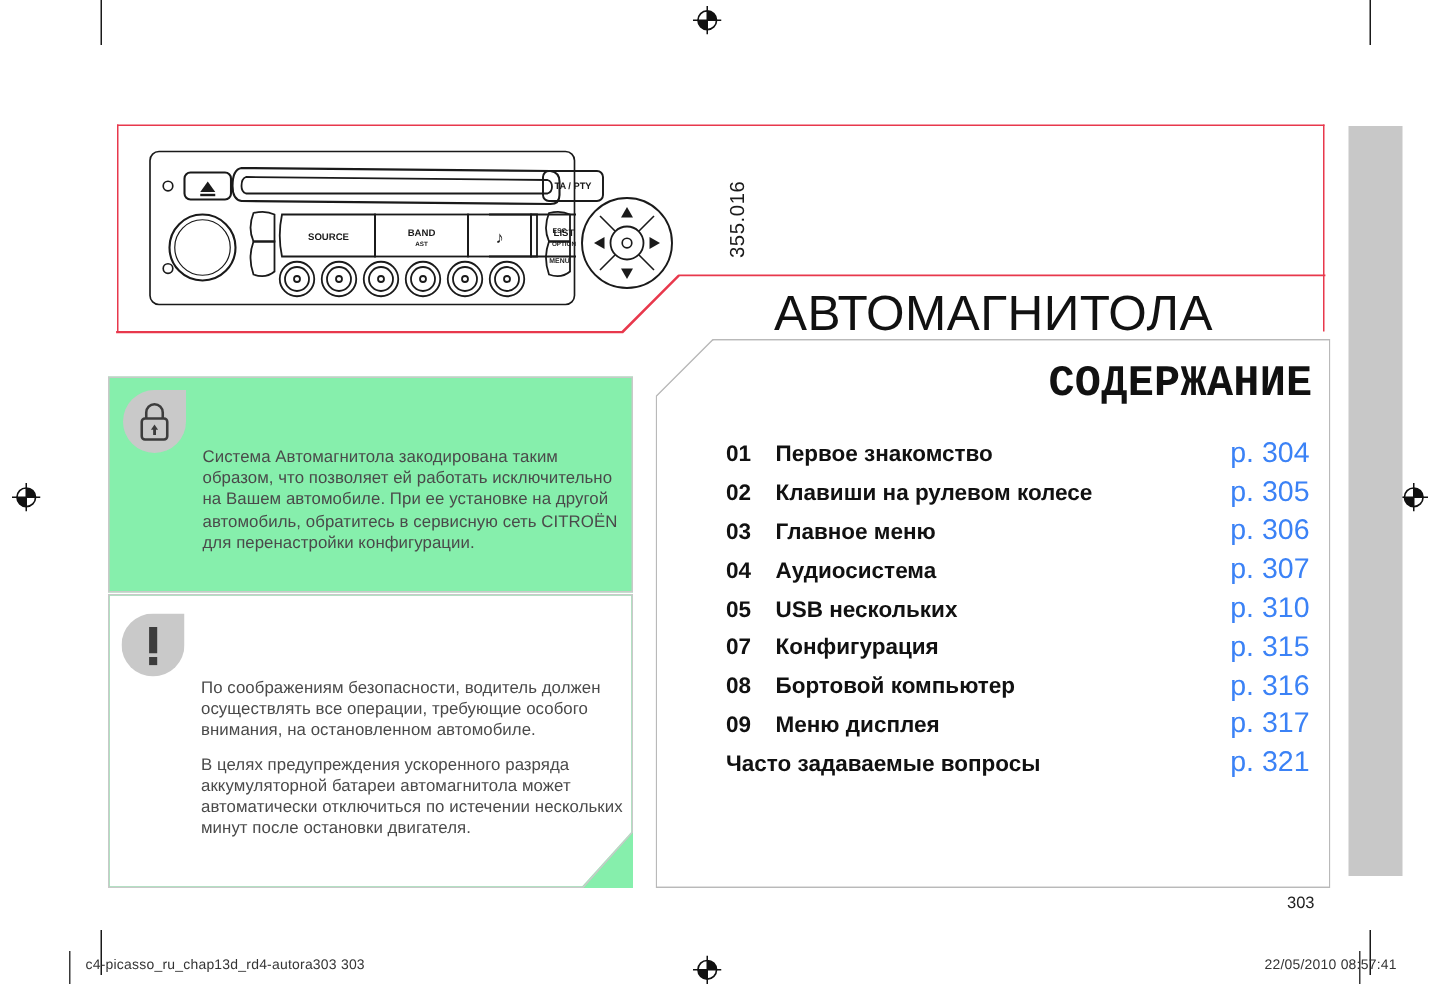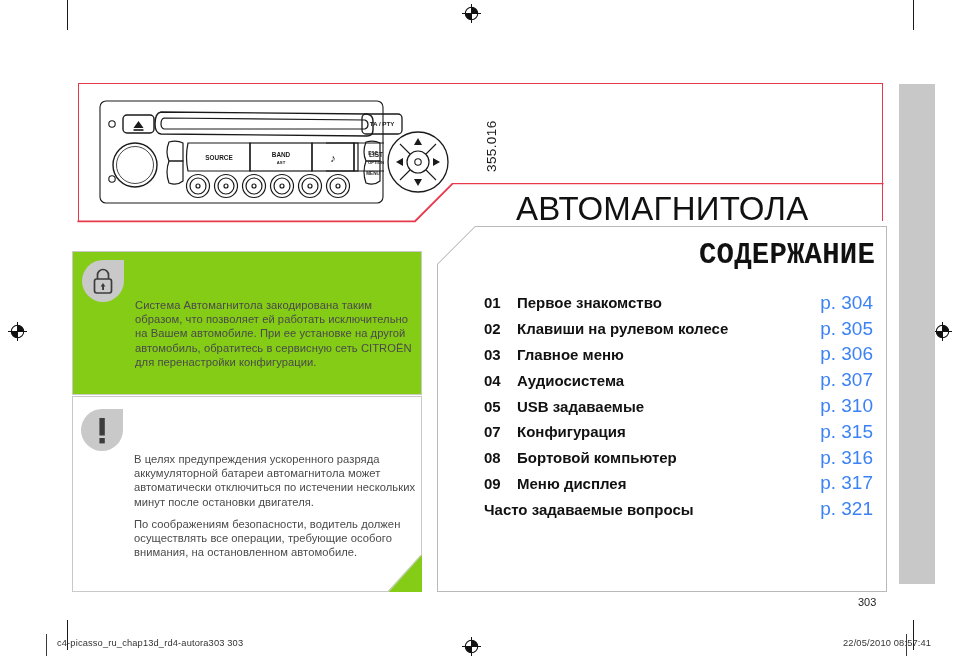--- a/index.html
+++ b/index.html
@@ -107,21 +107,21 @@
     font-weight: bold;
     letter-spacing: 0.35px;
     color: #1a1a1a;
     white-space: nowrap;
   }
 
   
   .notebox {
     position: absolute;
     box-sizing: border-box;
-    background: #84cc16;
+    background: #86efac;
     border: 1px solid #c9c9c9;
   }
   .notebox-top {
     left: 72px;
     top: 251px;
     width: 350px;
     height: 144px;
   }
   .notebox-bottom {
     left: 72px;
@@ -441,22 +441,22 @@
   <div class="clipborder"></div>
   <div class="inner-fill"></div>
   <div class="icon-badge" style="left:9px; top:13px;">
     <svg width="42" height="42" viewBox="0 0 42 42">
       <path d="M21 0 L42 0 L42 21 A21 21 0 0 1 21 42 A21 21 0 0 1 0 21 A21 21 0 0 1 21 0 Z" fill="#c9c9c9"></path>
       <rect x="18.4" y="9" width="5.4" height="17.5" fill="#3c3c3c"></rect>
       <rect x="18.4" y="29" width="5.4" height="5.4" fill="#3c3c3c"></rect>
     </svg>
   </div>
   <div class="note-text" style="left:62px; top:56px; width:285px;">
+    <p>По соображениям безопасности, водитель должен осуществлять все операции, требующие особого внимания, на остановленном автомобиле.</p>
     <p>В целях предупреждения ускоренного разряда аккумуляторной батареи автомагнитола может автоматически отключиться по истечении нескольких минут после остановки двигателя.</p>
-    <p>По соображениям безопасности, водитель должен осуществлять все операции, требующие особого внимания, на остановленном автомобиле.</p>
   </div>
 </div>
 
 <div class="contents-box">
   <div class="clipborder"></div>
   <div class="inner-fill"></div>
 
   <div class="contents-title">СОДЕРЖАНИЕ</div>
 
   <div class="toc">
@@ -475,21 +475,21 @@
       <span class="toc-label">Главное меню</span>
       <span class="toc-page">p. 306</span>
     </div>
     <div class="toc-row">
       <span class="toc-num">04</span>
       <span class="toc-label">Аудиосистема</span>
       <span class="toc-page">p. 307</span>
     </div>
     <div class="toc-row">
       <span class="toc-num">05</span>
-      <span class="toc-label">USB задаваемые</span>
+      <span class="toc-label">USB нескольких</span>
       <span class="toc-page">p. 310</span>
     </div>
     <div class="toc-row">
       <span class="toc-num">07</span>
       <span class="toc-label">Конфигурация</span>
       <span class="toc-page">p. 315</span>
     </div>
     <div class="toc-row">
       <span class="toc-num">08</span>
       <span class="toc-label">Бортовой компьютер</span>

